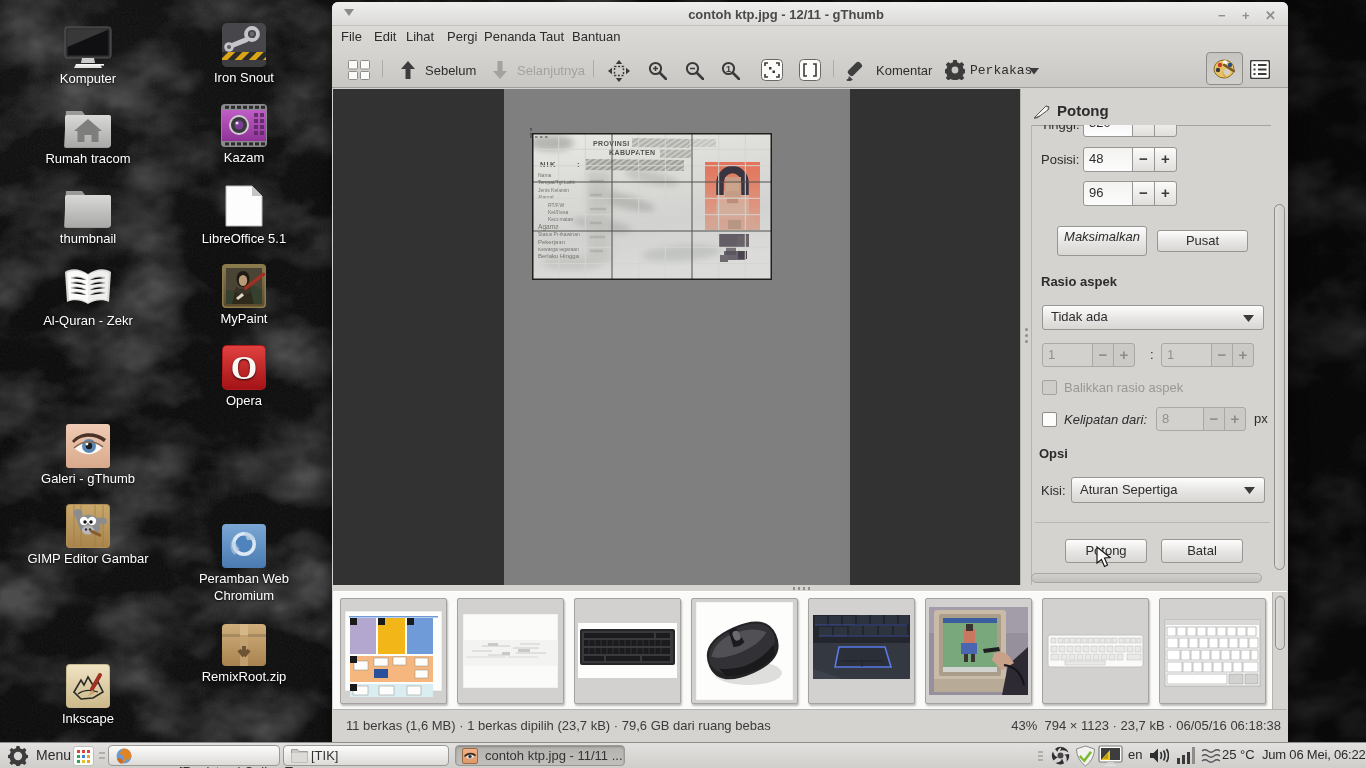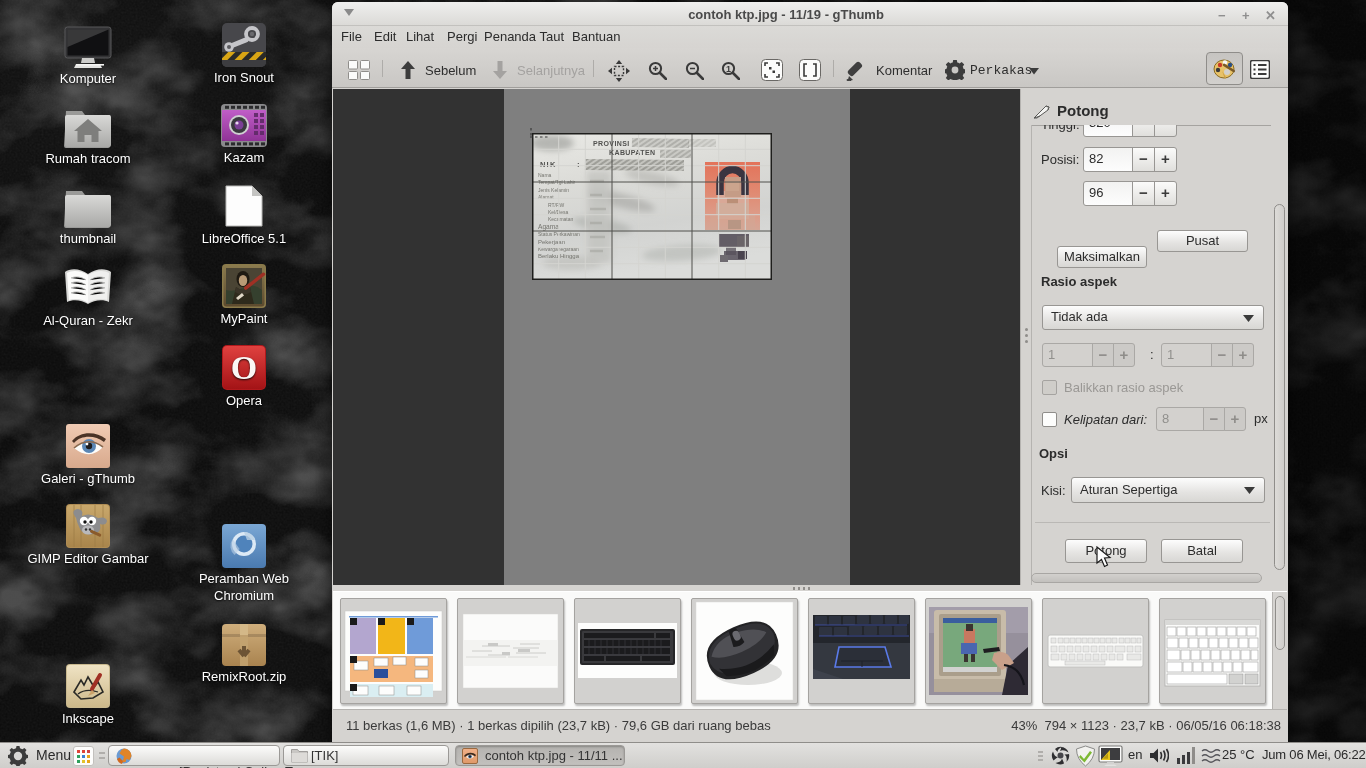--- a/index.html
+++ b/index.html
@@ -263,21 +263,21 @@
  <linearGradient id="ikg" x1="0" y1="0" x2="0" y2="1">
           <stop offset="0" stop-color="#efe3c4"></stop>
           <stop offset="1" stop-color="#cdb98a"></stop>
         </linearGradient>
 </defs>
     </svg>
 </div>
 
 <div id="win" class="abs">
  <div id="titlebar" class="abs">
-  <div id="title" class="abs">contoh ktp.jpg - 11/19 - gThumb</div>
+  <div id="title" class="abs">contoh ktp.jpg - 12/11 - gThumb</div>
   <div class="abs" style="left:12px;top:7px;width:0;height:0;border:5px solid transparent;border-top:7px solid #8a8a8a;"></div>
   <div class="winbtn abs" style="left:886px;">−</div>
   <div class="winbtn abs" style="left:910px;">+</div>
   <div class="winbtn abs" style="left:933px;">✕</div>
  </div>
  <div id="menubar" class="abs">
   <span style="left:9px;">File</span>
       <span style="left:42px;">Edit</span>
       <span style="left:74px;">Lihat</span>
       <span style="left:115px;">Pergi</span>
@@ -496,28 +496,28 @@
   <div class="abs" style="left:0;top:36px;width:1px;height:460px;background:#b5b3b0;"></div>
   <div class="abs" style="left:0;top:36px;width:240px;height:12px;overflow:hidden;">
    <span class="abs" style="left:10px;top:-8px;">Tinggi:</span>
    <div class="entry" style="left:52px;top:-14px;width:50px;height:26px;border-radius:3px 0 0 3px;"></div>
    <span class="abs" style="left:58px;top:-10px;">320</span>
    <div class="spinbtn" style="left:101px;top:-14px;width:23px;height:26px;">−</div>
    <div class="spinbtn" style="left:123px;top:-14px;width:23px;height:26px;border-radius:0 3px 3px 0;">+</div>
   </div>
   <span class="abs" style="left:10px;top:63px;">Posisi:</span>
   <div class="entry" style="left:52px;top:58px;width:50px;height:25px;border-radius:3px 0 0 3px;"></div>
-  <span class="abs" style="left:58px;top:62px;">82</span>
+  <span class="abs" style="left:58px;top:62px;">48</span>
   <div class="spinbtn" style="left:101px;top:58px;width:23px;height:25px;line-height:22px;font-size:15px;">−</div>
   <div class="spinbtn" style="left:123px;top:58px;width:23px;height:25px;line-height:22px;font-size:15px;border-radius:0 3px 3px 0;">+</div>
   <div class="entry" style="left:52px;top:92px;width:50px;height:25px;border-radius:3px 0 0 3px;"></div>
   <span class="abs" style="left:58px;top:96px;">96</span>
   <div class="spinbtn" style="left:101px;top:92px;width:23px;height:25px;line-height:22px;font-size:15px;">−</div>
   <div class="spinbtn" style="left:123px;top:92px;width:23px;height:25px;line-height:22px;font-size:15px;border-radius:0 3px 3px 0;">+</div>
-  <div class="btn" style="left:26px;top:157px;width:90px;height:22px;line-height:20px;">Maksimalkan</div>
+  <div class="btn" style="left:26px;top:137px;width:90px;height:30px;line-height:20px;font-style:italic;">Maksimalkan</div>
   <div class="btn" style="left:126px;top:141px;width:91px;height:22px;line-height:20px;">Pusat</div>
   <span class="abs" style="left:10px;top:185px;font-weight:bold;">Rasio aspek</span>
   <div class="btn" style="left:11px;top:216px;width:222px;height:25px;"></div>
   <span class="abs" style="left:20px;top:220px;">Tidak ada</span>
   <svg class="abs" style="left:212px;top:226px;" width="11" height="7" viewBox="0 0 11 7">
         <path d="M0 0 h11 l-5.5 7 z" fill="#3a3a3a"></path>
       </svg>
   <div class="entry dise" style="left:11px;top:254px;width:51px;height:24px;border-radius:3px 0 0 3px;"></div>
   <span class="abs" style="left:17px;top:258px;color:#91908d;">1</span>
   <div class="spinbtn disb" style="left:61px;top:254px;width:22px;height:24px;line-height:21px;font-size:15px;">−</div>

